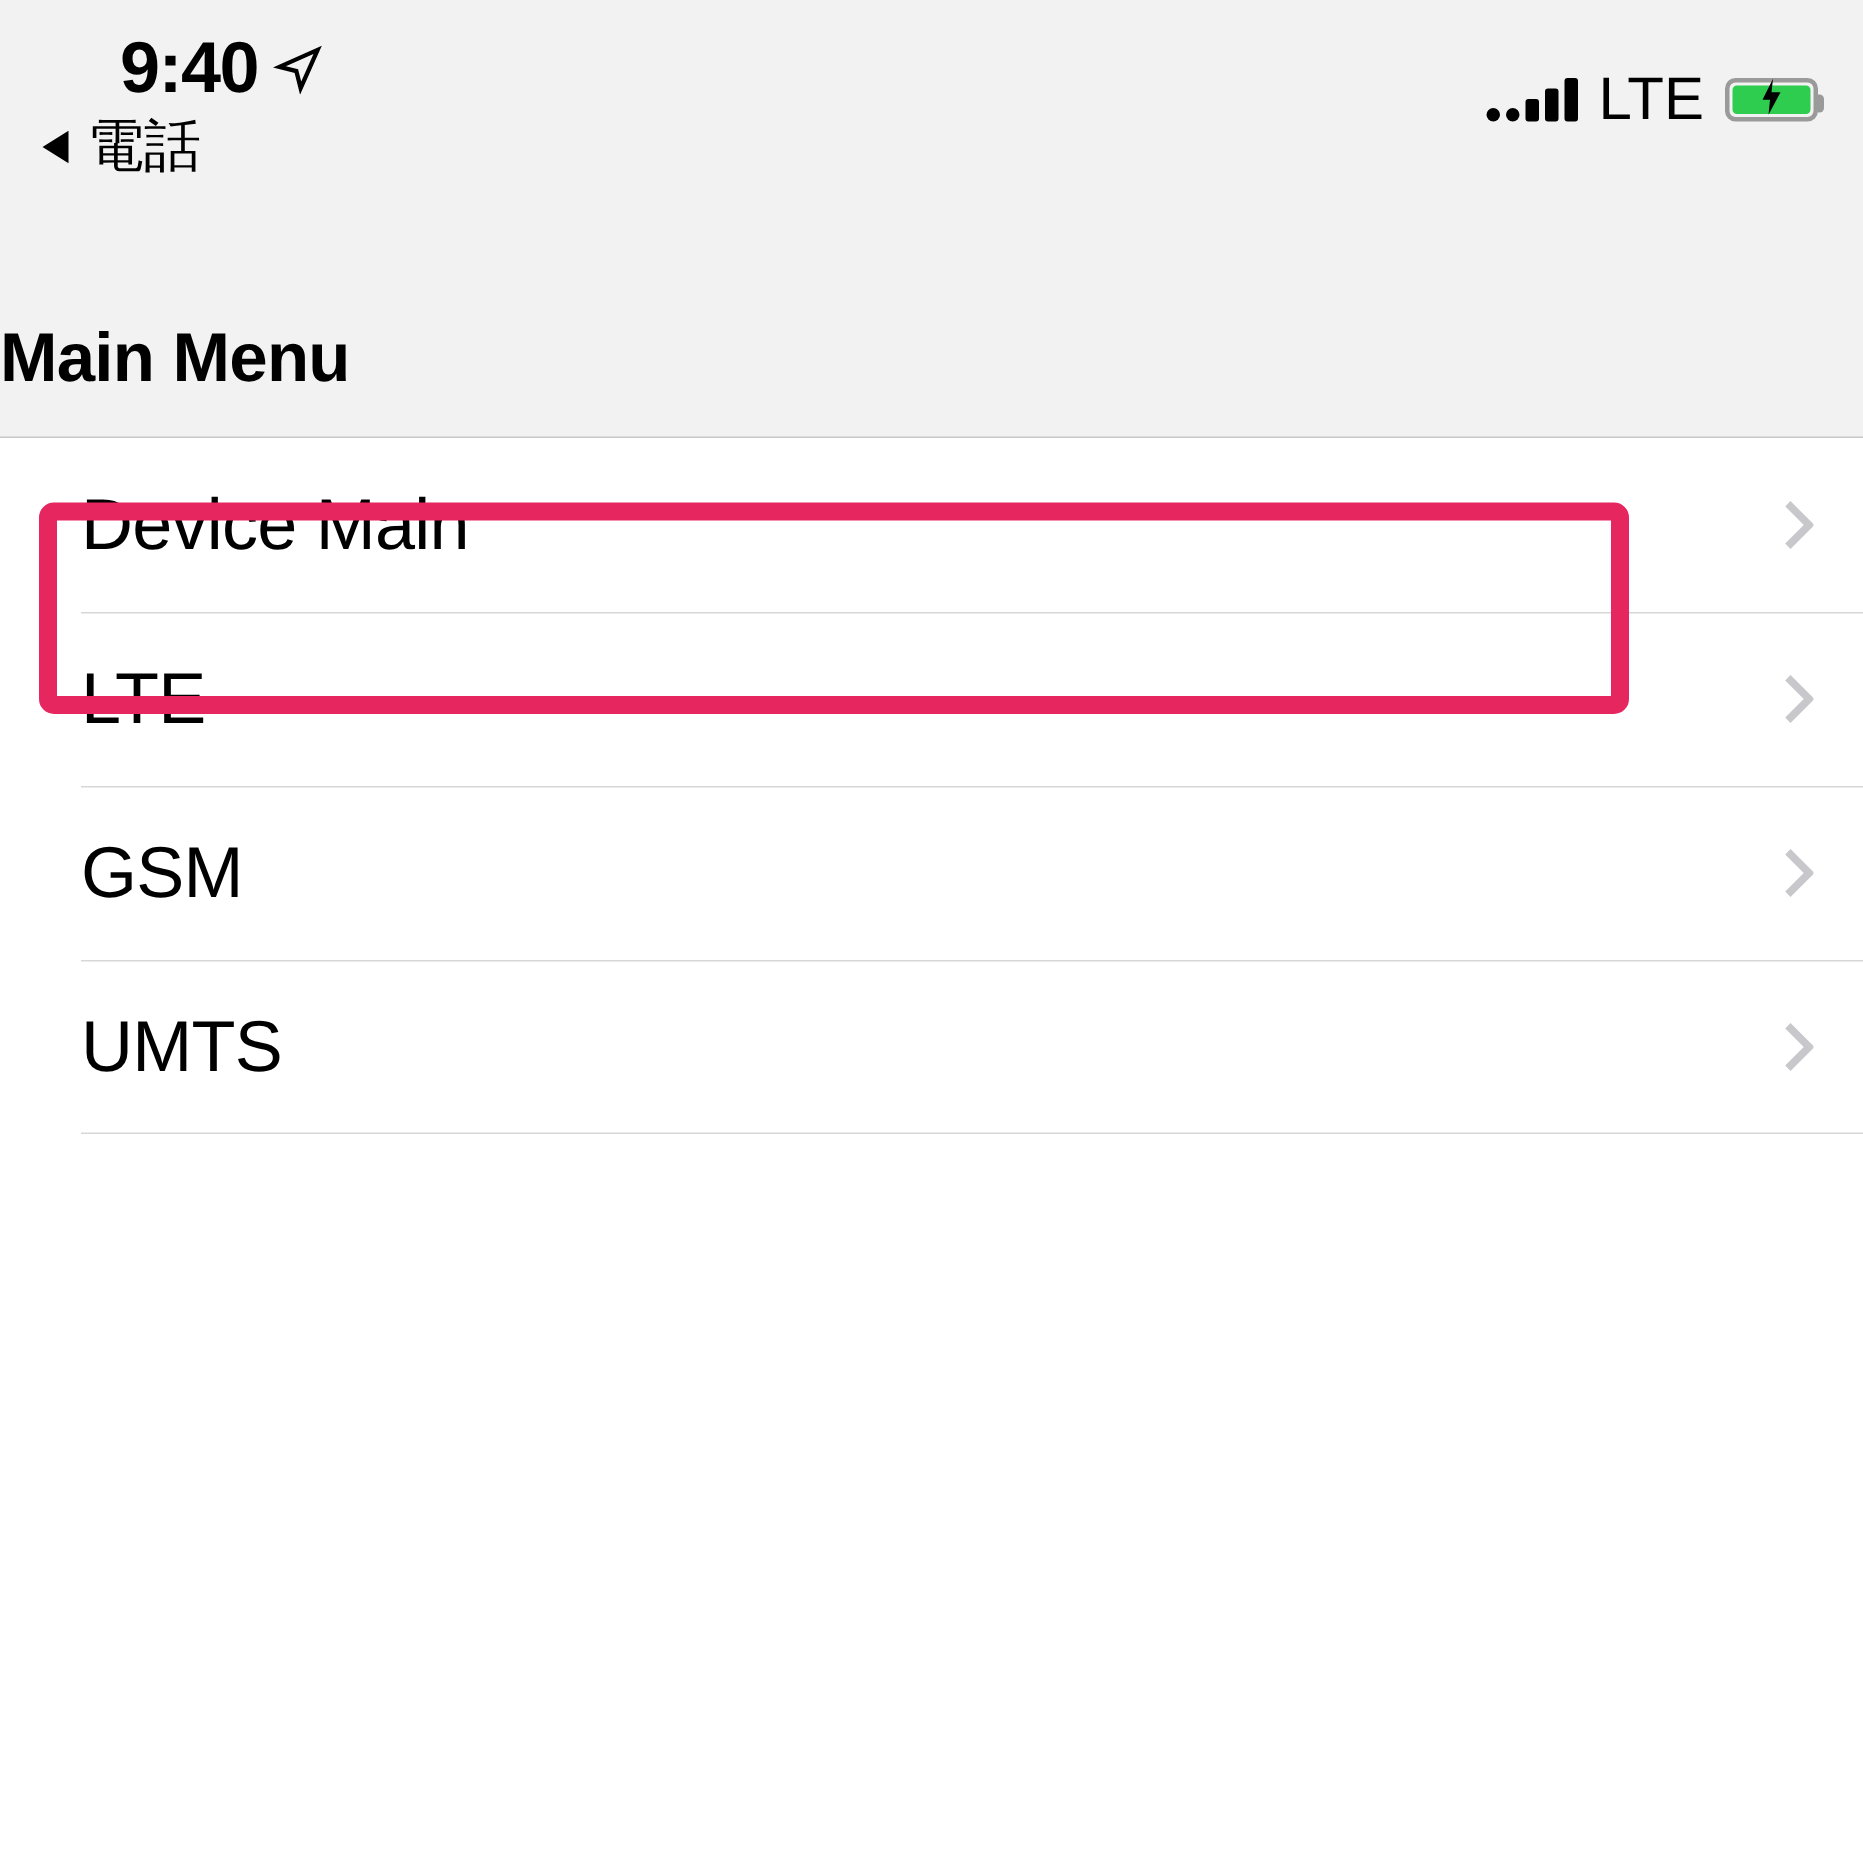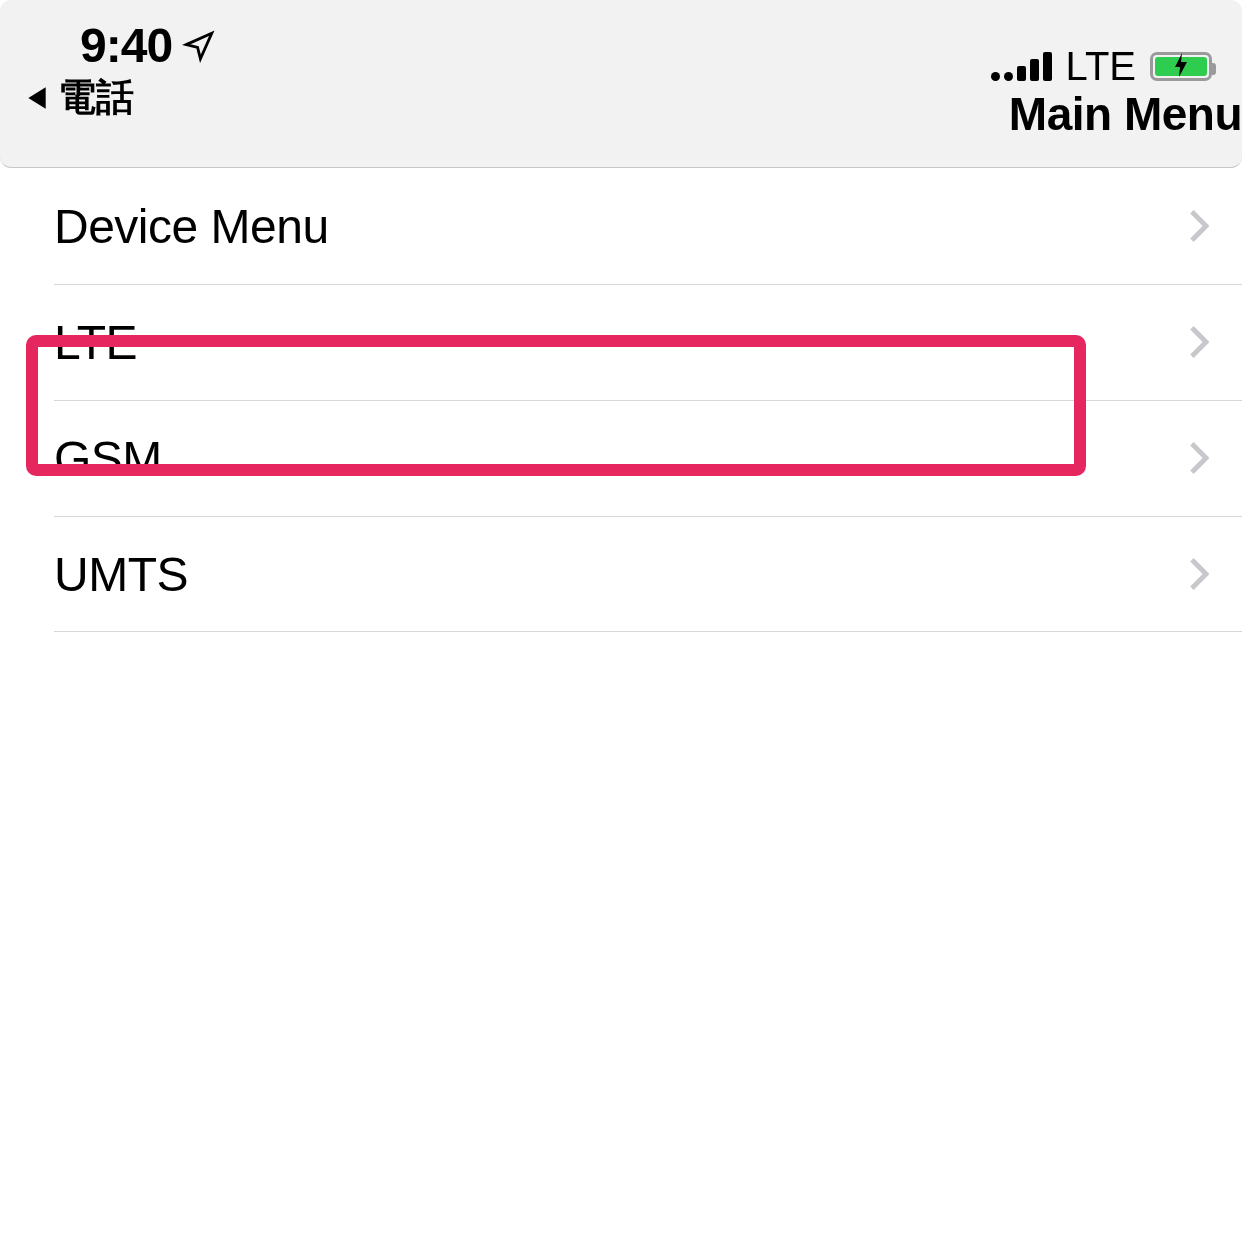--- a/index.html
+++ b/index.html
@@ -6,24 +6,23 @@
     body {
       width: 1242px;
       height: 1247px;
       background: #ffffff;
       font-family: -apple-system, "Helvetica Neue", Arial, sans-serif;
       color: #000;
       overflow: hidden;
     }
     .status-area {
       background: #f2f2f3;
-      height: 168px;
+      height: 292px;
       border-bottom: 1px solid #c8c8cb;
       position: relative;
-      border-radius: 11px;
     }
     .status-row {
       display: flex;
       align-items: center;
       padding-top: 18px;
     }
     .time {
       font-size: 48px;
       font-weight: 700;
       margin-left: 80px;
@@ -92,28 +91,28 @@
       left: 26px;
       display: flex;
       align-items: center;
       gap: 10px;
     }
     .back-arrow {
       display: inline-flex;
     }
     .back-label {
       font-size: 38px;
-      font-weight: 700;
+      font-weight: 400;
       color: #000;
     }
     .title {
       position: absolute;
       bottom: 26px;
       left: 0; right: 0;
-      text-align: right;
+      text-align: left;
       font-size: 46px;
       font-weight: 700;
       letter-spacing: -0.5px;
     }
     .list { }
     .row {
       display: flex;
       align-items: center;
       justify-content: space-between;
       height: 116px;
@@ -201,21 +200,21 @@
     </span>
     <span class="back-label">電話</span>
   </div>
 
   <div class="title">Main Menu</div>
 </div>
 
 <div class="list" style="position:relative;">
 
   <div class="row">
-    <span class="row-label">Device Menu</span>
+    <span class="row-label">Device Main</span>
     <span class="chevron">
       <svg width="20" height="34" viewBox="0 0 14 24" fill="none" stroke-width="3.5">
         <path d="M2 2 L12 12 L2 22"></path>
       </svg>
     </span>
   </div>
 
   <div class="row">
     <span class="row-label">LTE</span>
     <span class="chevron">

